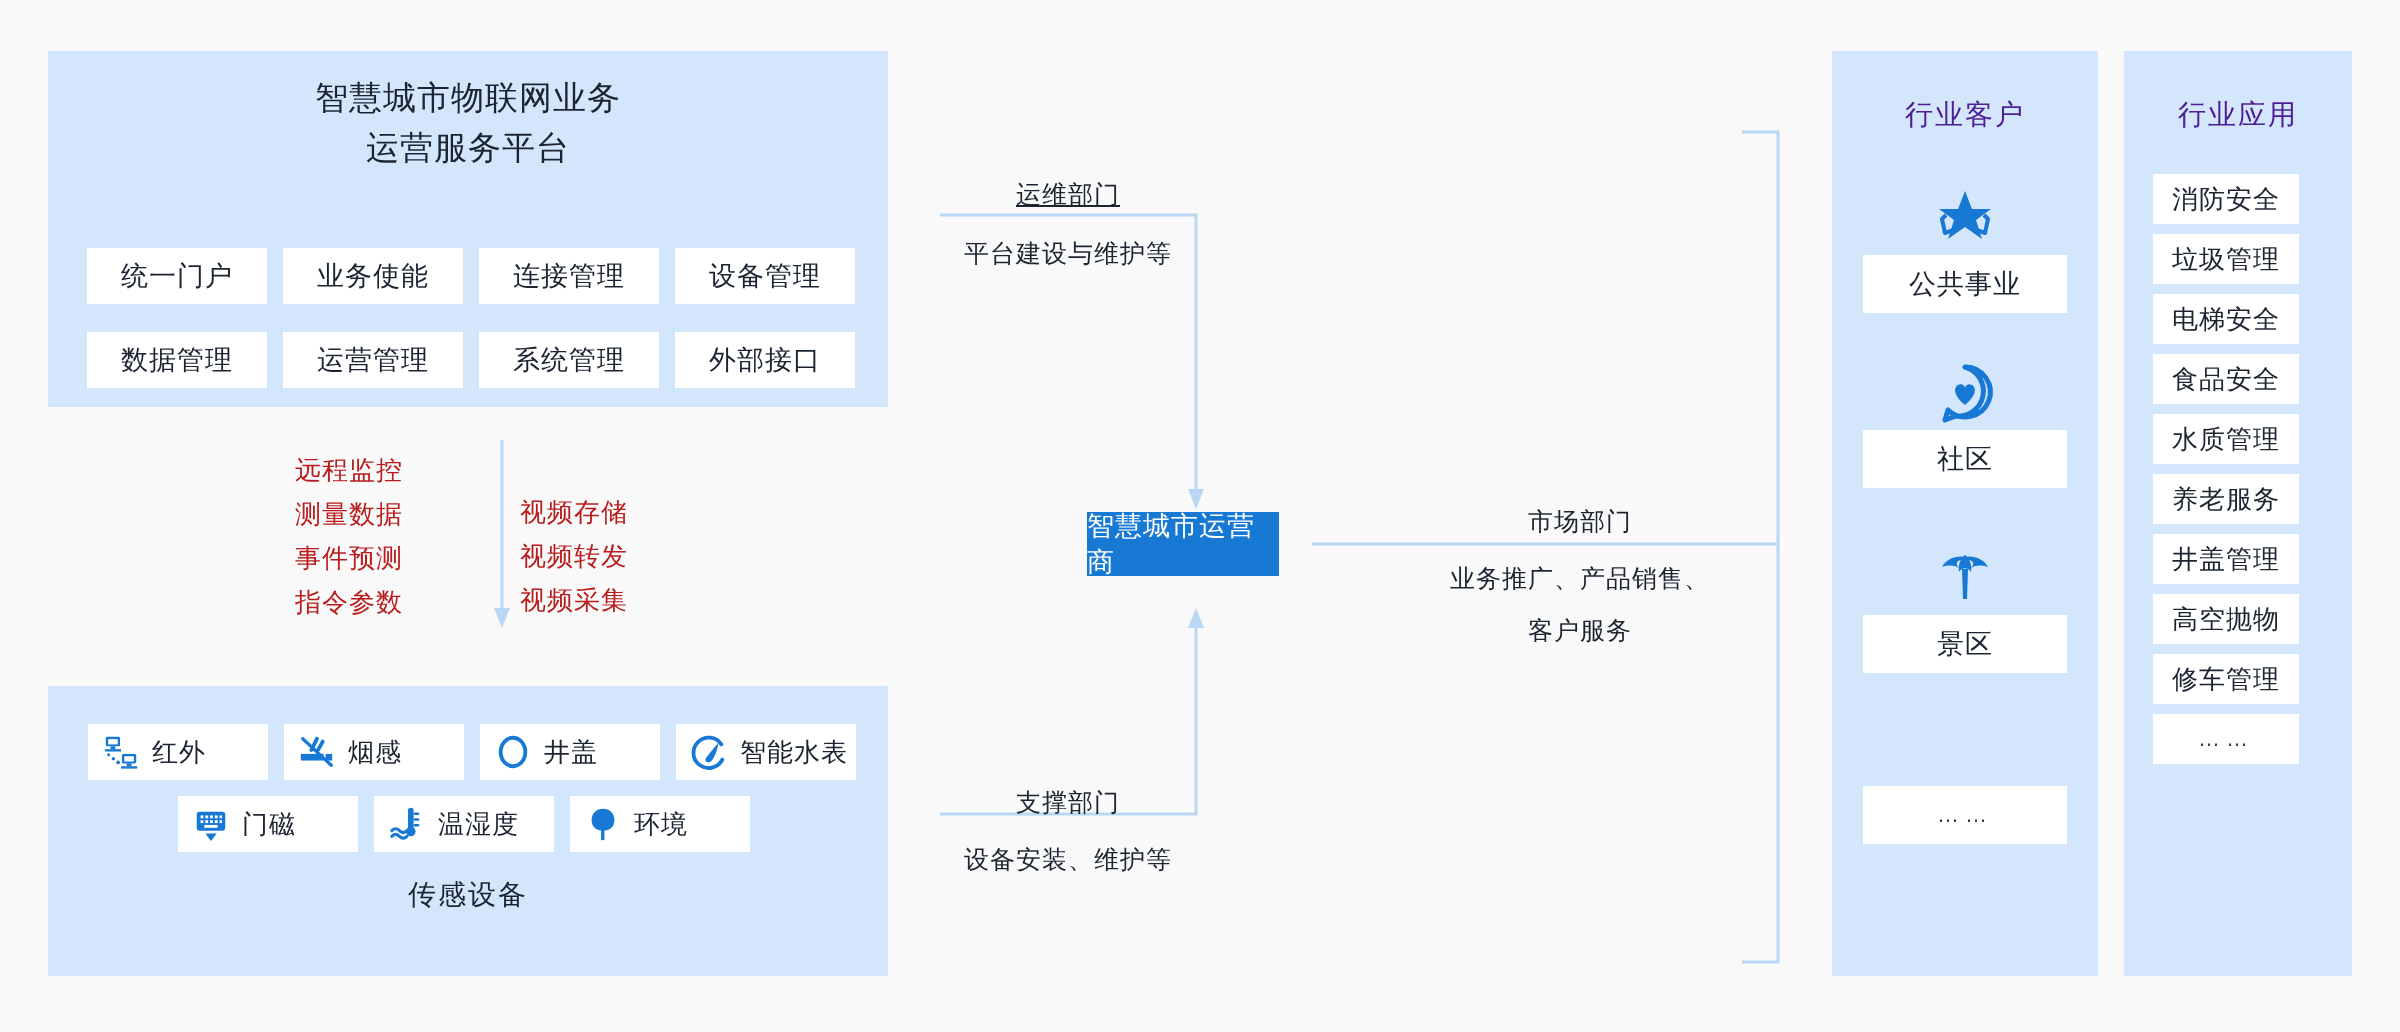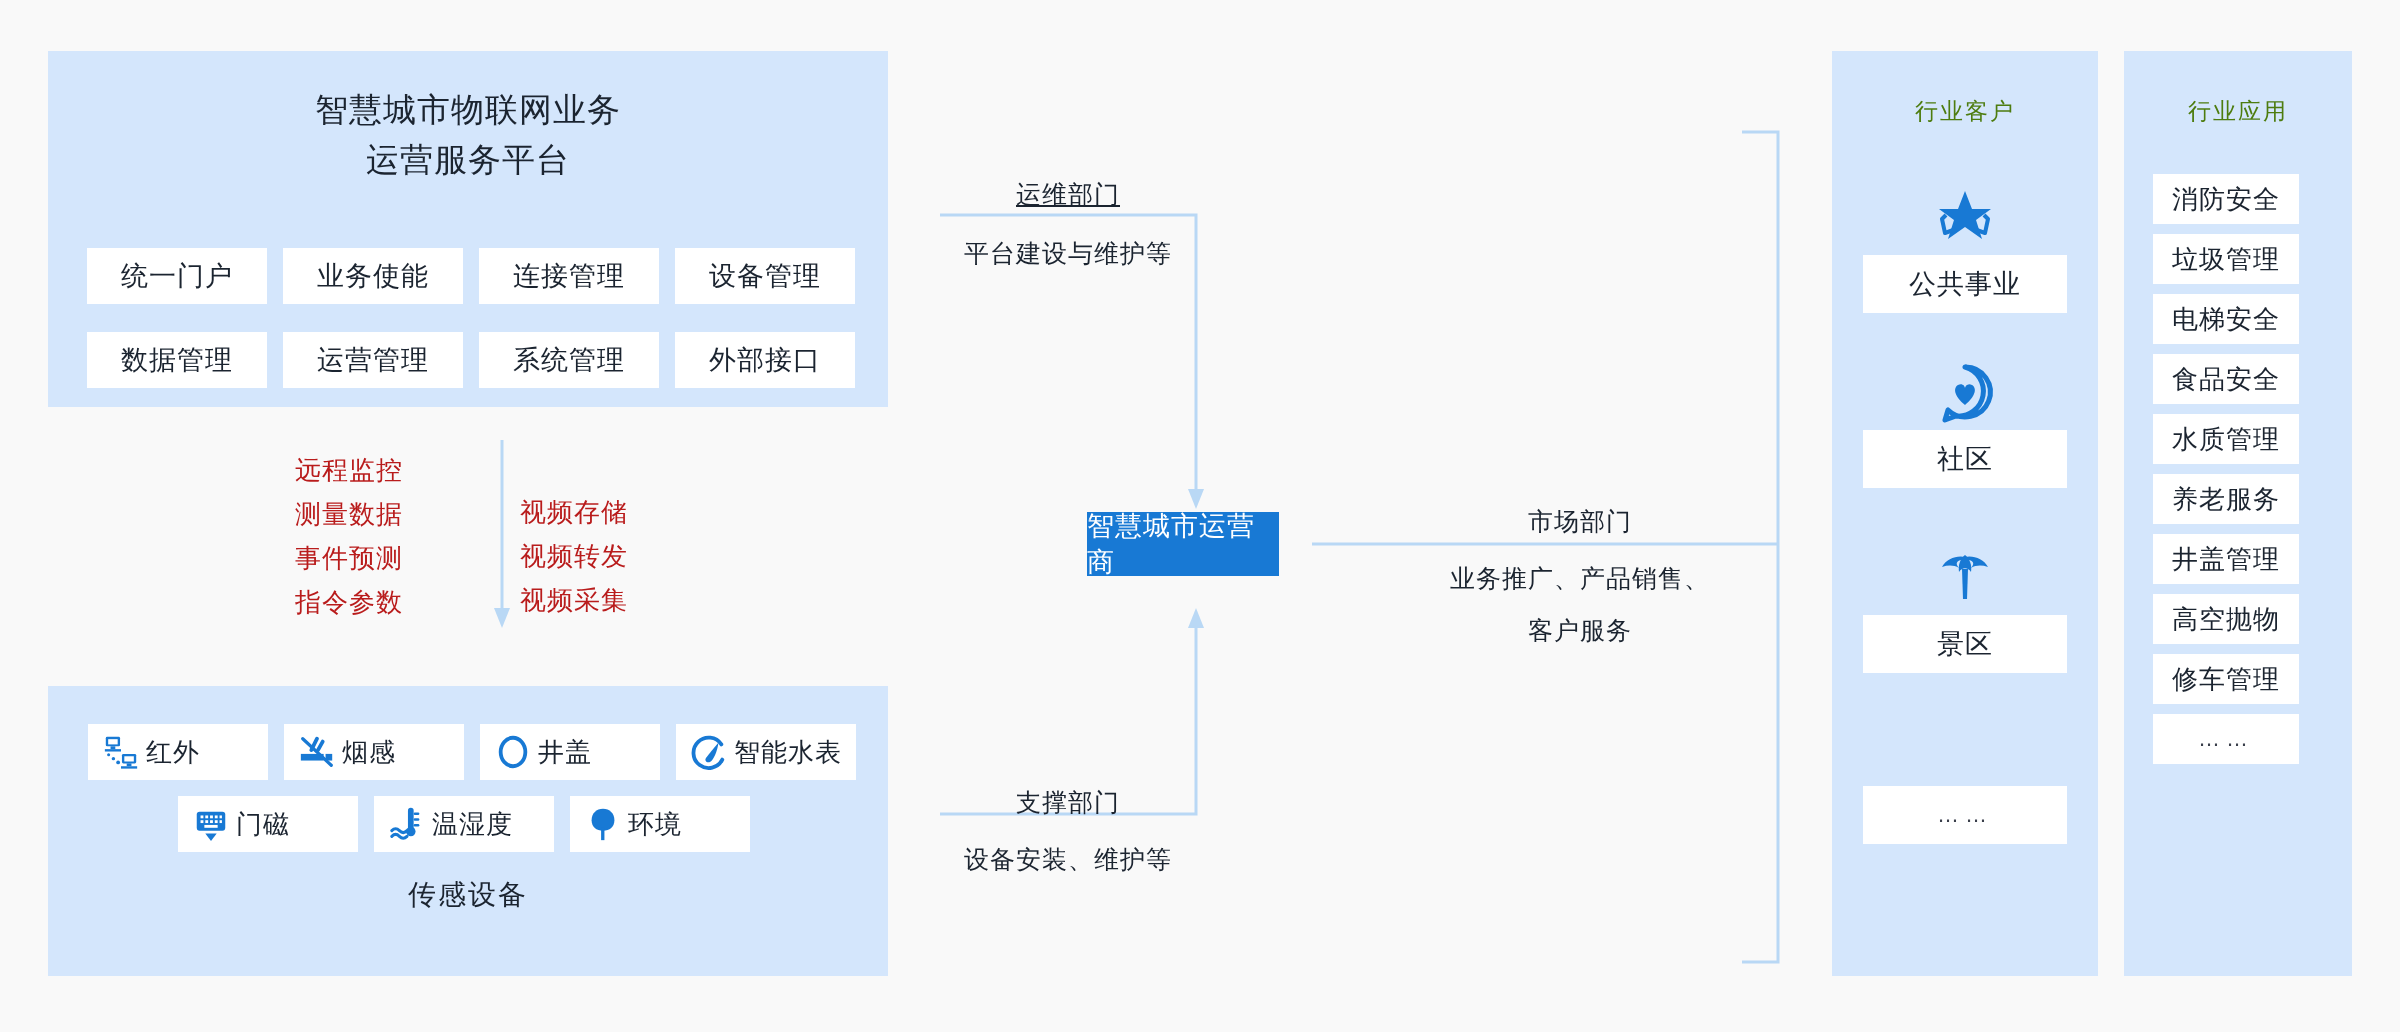--- a/index.html
+++ b/index.html
@@ -14,21 +14,21 @@
   .stage{position:absolute;inset:0;}
 
   
   .panel{position:absolute;background:#d4e6fc;}
 
   
   #platform-panel{left:48px;top:51px;width:840px;height:356px;}
   .platform-title{
     position:absolute;left:0;right:0;top:22px;
     text-align:center;font-size:33px;line-height:50px;
-    letter-spacing:1px;color:#1b2430;margin-top:12px;
+    letter-spacing:1px;color:#1b2430;
   }
   .platform-grid{
     position:absolute;left:39px;top:164px;
     display:grid;grid-template-columns:repeat(4,180px);
     grid-template-rows:repeat(2,56px);
     gap:28px 16px;
     margin-top:33px;
   }
   .p-cell{
     background:#fff;display:flex;align-items:center;justify-content:center;
@@ -42,21 +42,21 @@
   #flow-col-right{left:270px;top:50px;text-align:left;}
   #flow-arrow-down{position:absolute;left:241px;top:0;width:22px;height:200px;}
 
   
   #sensor-panel{left:48px;top:686px;width:840px;height:290px;}
   .sensor-row{position:absolute;display:flex;gap:16px;}
   #sensor-row-1{left:40px;top:38px;}
   #sensor-row-2{left:130px;top:110px;}
   .s-cell{
     background:#fff;height:56px;display:flex;align-items:center;
-    gap:6px;padding:12px 14px;box-sizing:border-box;
+    gap:12px;padding:12px 14px;box-sizing:border-box;
   }
   .s-cell.w1{width:180px;}
   .s-cell .s-label{font-size:26px;color:#1b2430;letter-spacing:1px;white-space:nowrap;}
   .s-ico{width:38px;height:38px;flex:0 0 38px;display:block;}
   .sensor-caption{
     position:absolute;left:0;right:0;top:190px;text-align:center;
     font-size:28px;color:#1b2430;letter-spacing:2px;
   }
 
   
@@ -69,21 +69,21 @@
   
   .conn-svg{position:absolute;overflow:visible;pointer-events:none;}
 
   .edge-label{position:absolute;font-size:25px;color:#1b2430;letter-spacing:1px;white-space:nowrap;}
   .edge-label.center{text-align:center;}
 
   
   #customers-panel{left:1832px;top:51px;width:266px;height:925px;}
   .col-title{
     position:absolute;left:0;right:0;top:45px;text-align:center;
-    font-size:23px;letter-spacing:2px;color:#4d7c0f;
+    font-size:28px;letter-spacing:2px;color:#4c1d95;
   }
   .cust-item{position:absolute;left:31px;width:204px;}
   .cust-ico-wrap{height:74px;display:flex;align-items:center;justify-content:center;}
   .cust-ico{width:66px;height:66px;display:block;}
   .cust-box{
     background:#fff;height:58px;display:flex;align-items:center;justify-content:center;
     font-size:27px;color:#1b2430;letter-spacing:1px;
   }
   .dots{letter-spacing:6px;font-size:22px;color:#3a3f4b;}
 

